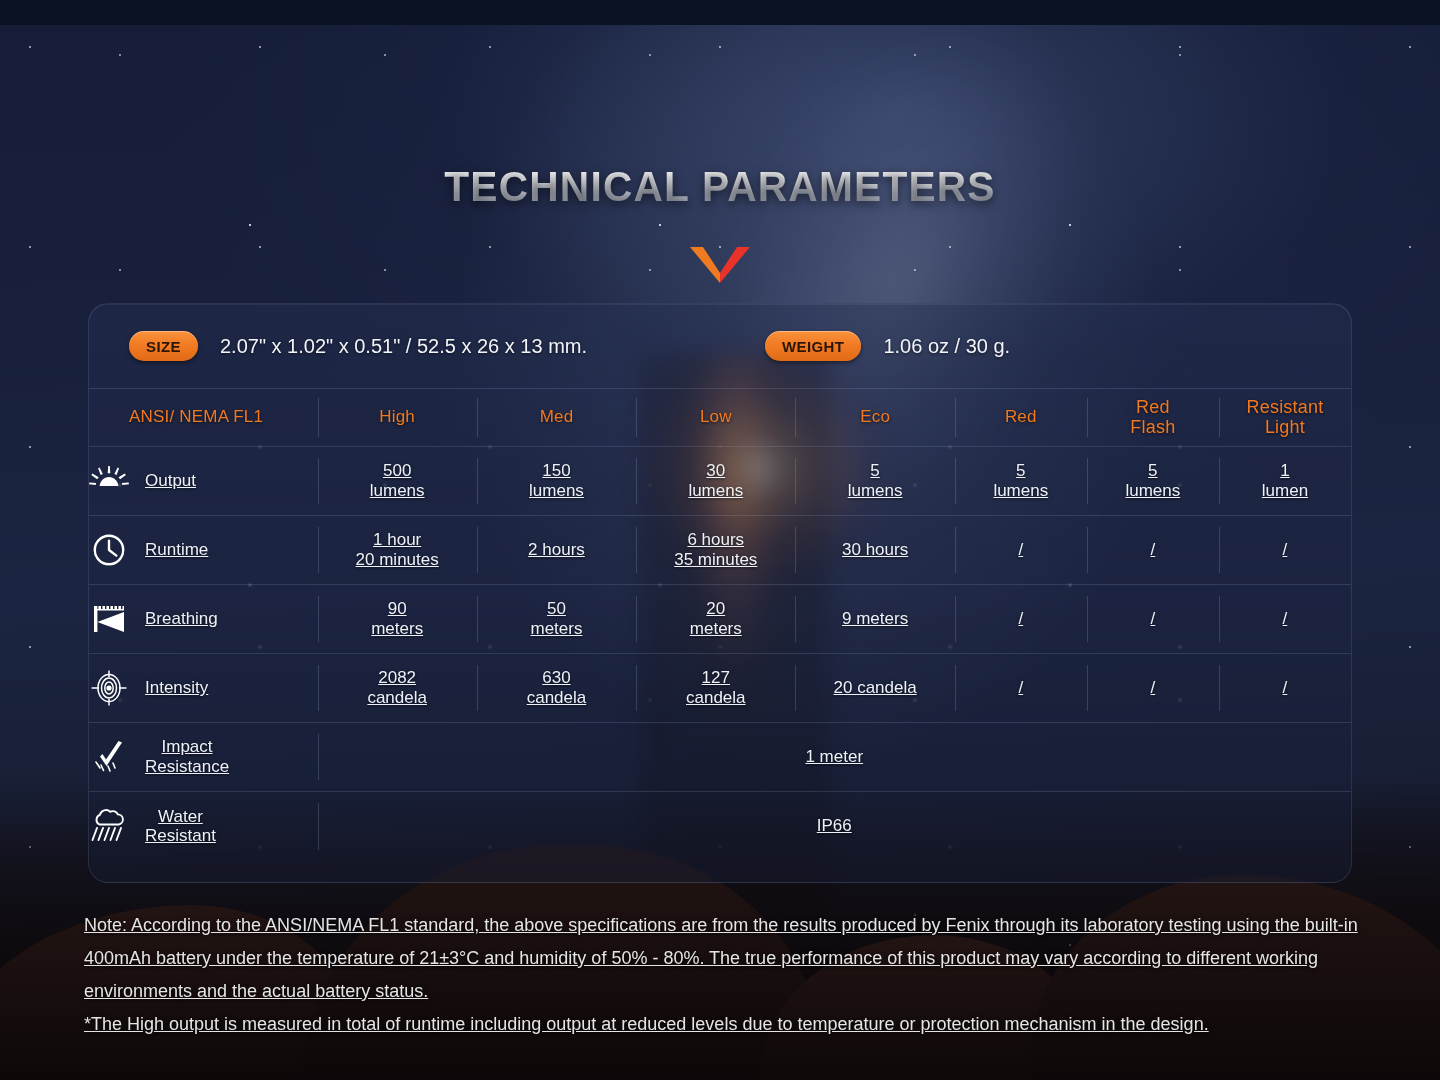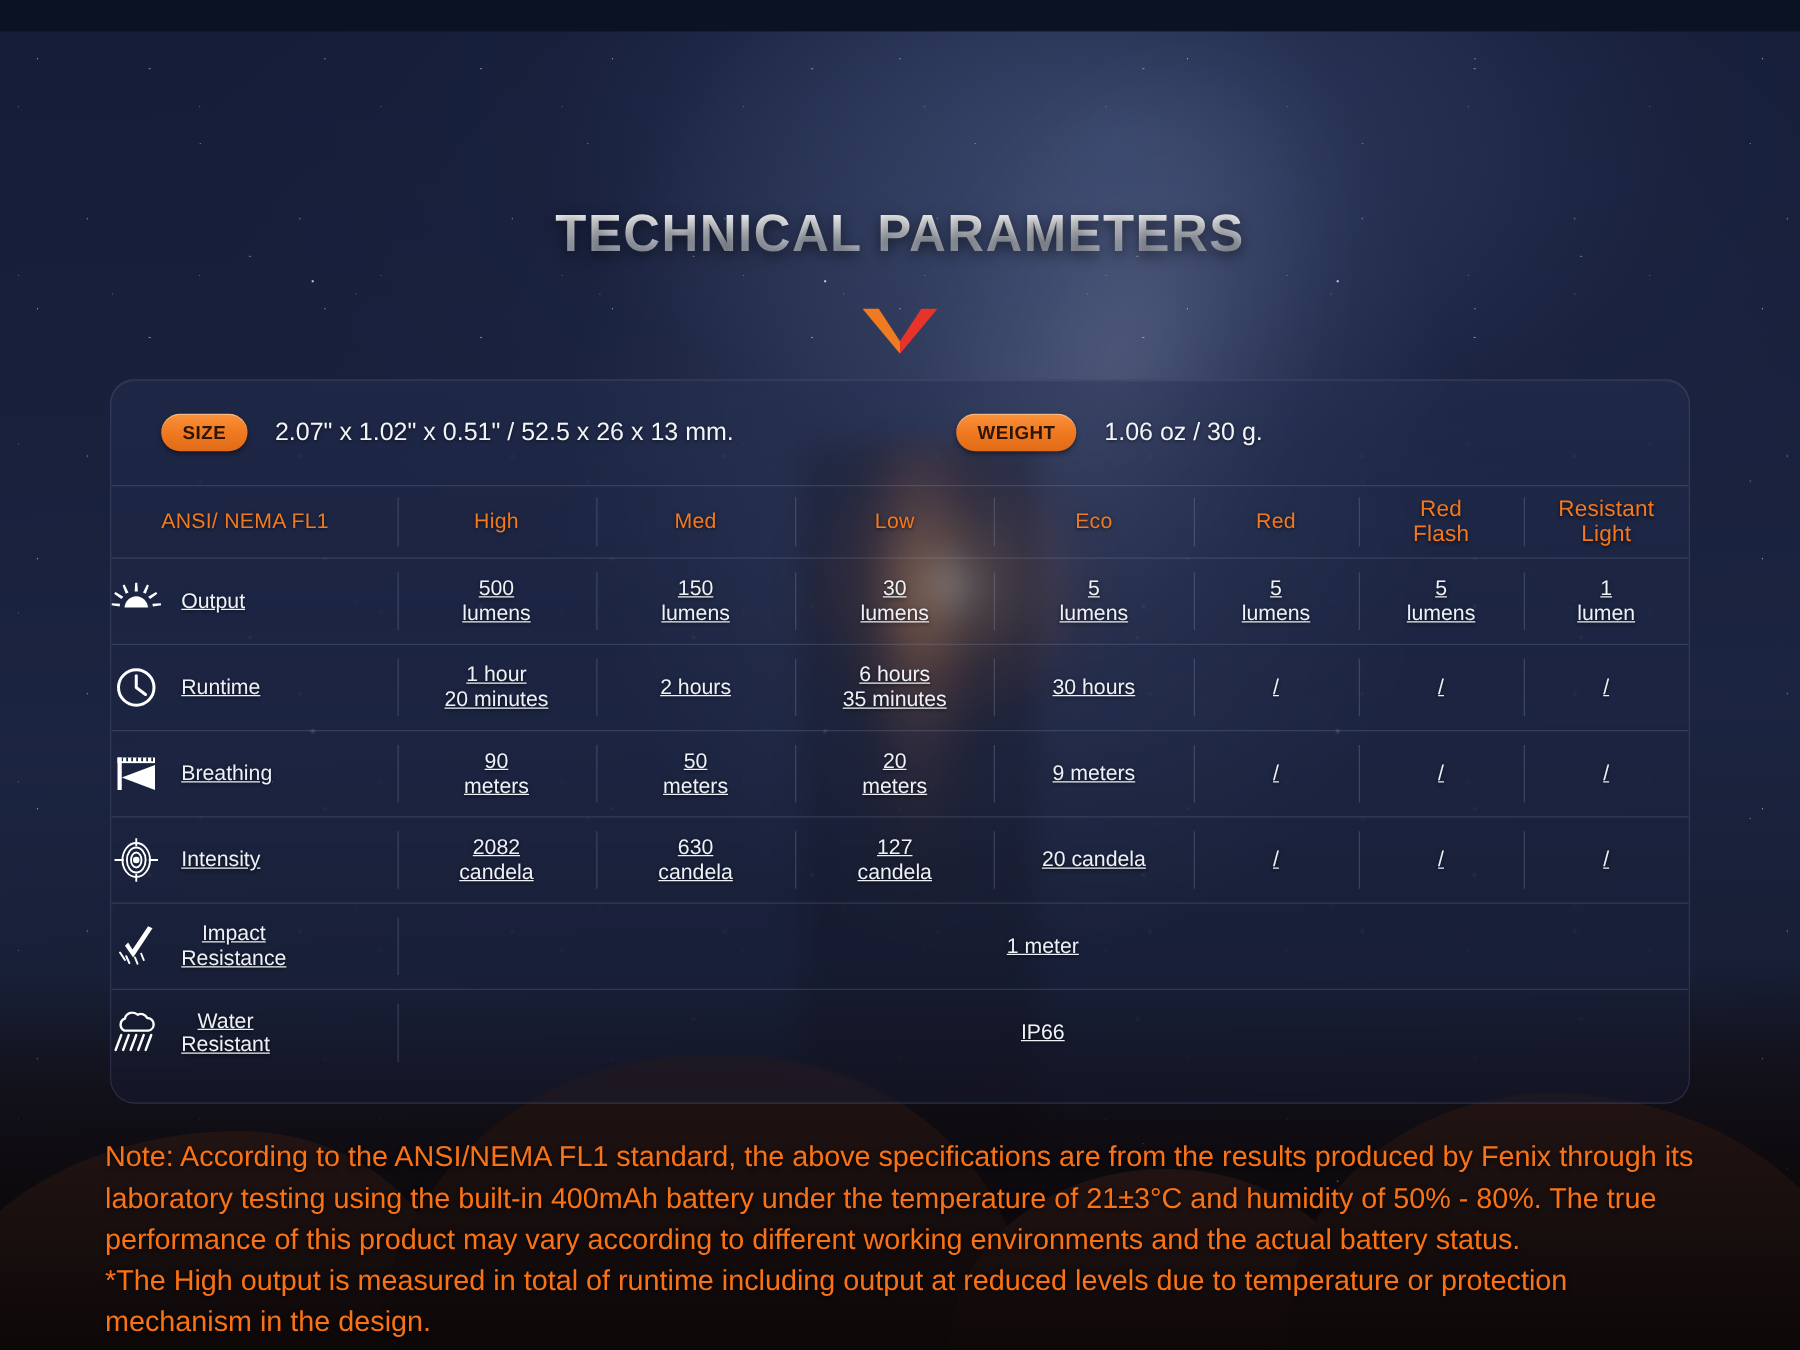--- a/index.html
+++ b/index.html
@@ -193,24 +193,25 @@
   .icon { width: 40px; height: 34px; flex: 0 0 40px; display: flex; align-items: center; justify-content: center; }
   .icon svg { display: block; }
   .val2 { display: block; }
   .dash { font-size: 19px; color: #eef2f8; }
   td.spanfull { font-size: 18px; }
 
   
   .note {
     position: absolute;
     left: 84px; top: 884px; width: 1278px;
-    color: #f97316;
-    font-size: 23px;
+    color: #e5e5e5;
+    font-size: 18px;
     line-height: 33px;
     text-shadow: 0 1px 4px rgba(0,0,0,0.8);
+    text-decoration: underline;
   }
   .note p { margin: 0; }
 </style>
 </head>
 <body>
 
 <div id="stage">
 
   <div class="bg-sky"></div>
   <div class="bg-milky"></div>

